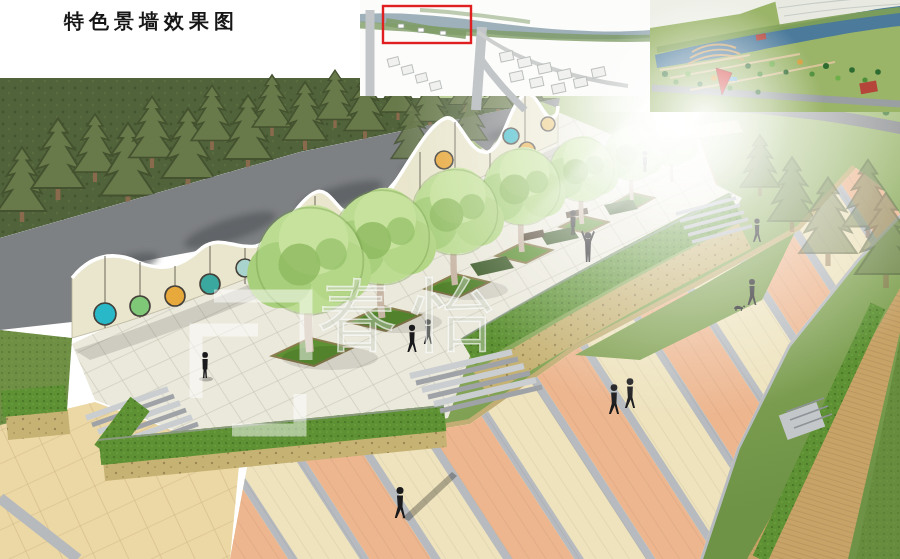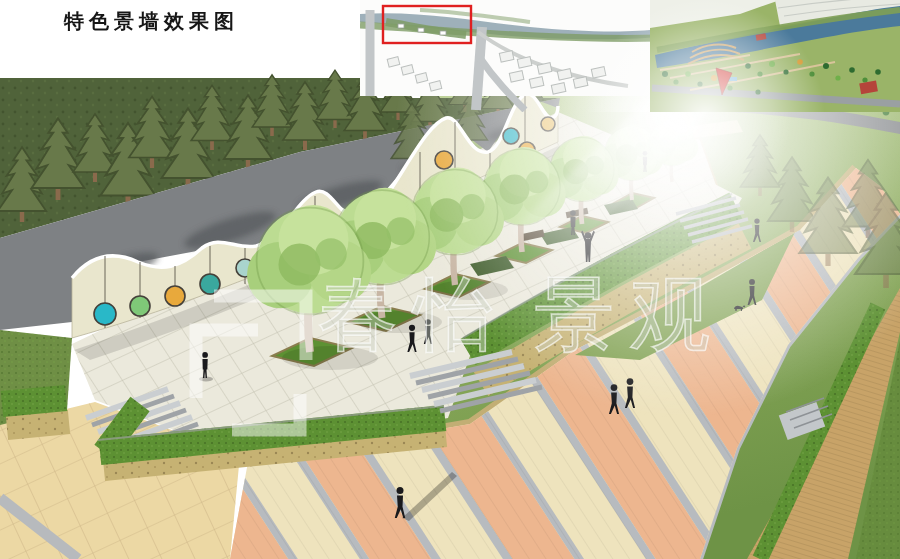--- a/index.html
+++ b/index.html
@@ -483,18 +483,17 @@
 
   <div id="watermark">
     <svg width="900" height="559" style="position:absolute;left:0;top:0;">
       <g stroke="rgba(255,255,255,0.5)" stroke-width="13" fill="none">
         <path d="M196,398 L196,330 L258,330"></path>
         <path d="M214,296 L306,296 L306,360"></path>
         <path d="M232,430 L300,430 L300,394"></path>
       </g>
     </svg>
     <span class="wm-cn left">春怡</span>
-    <span class="wm-cn right">景观</span>
   </div>
 
   <div id="page-title">特色景墙效果图</div>
 
 </div>
 
 </body></html>

